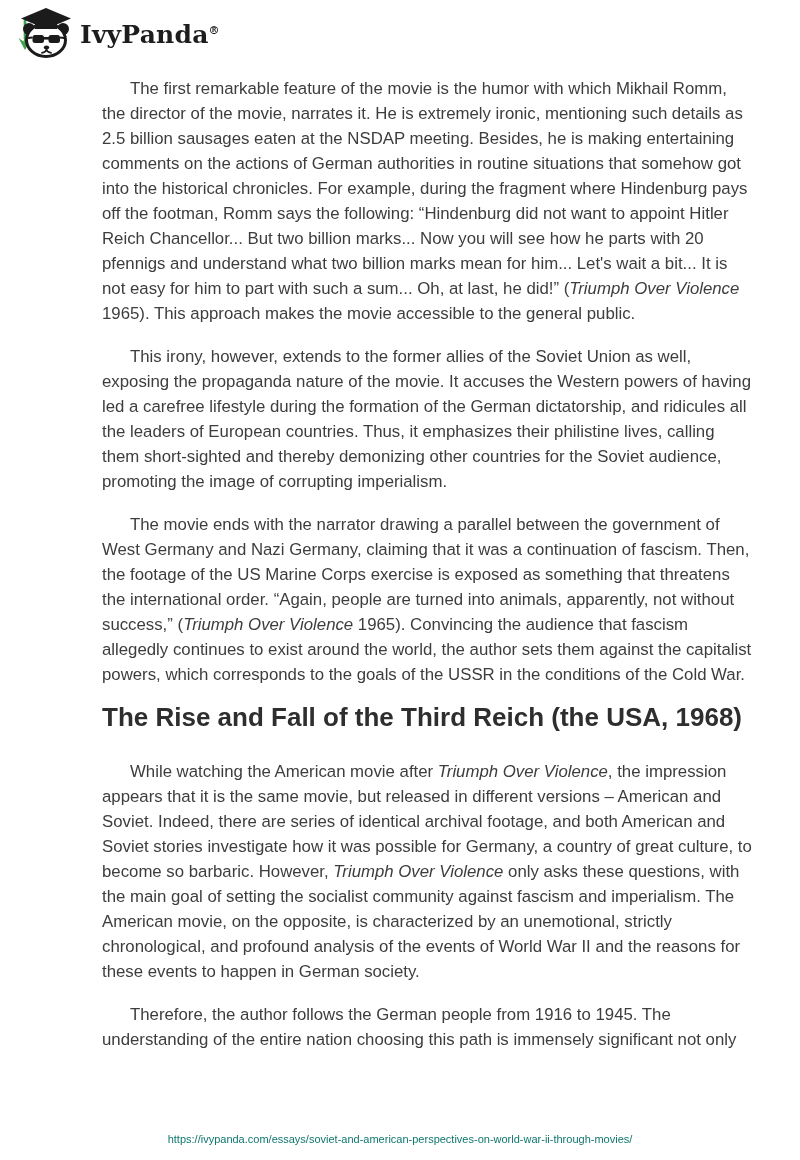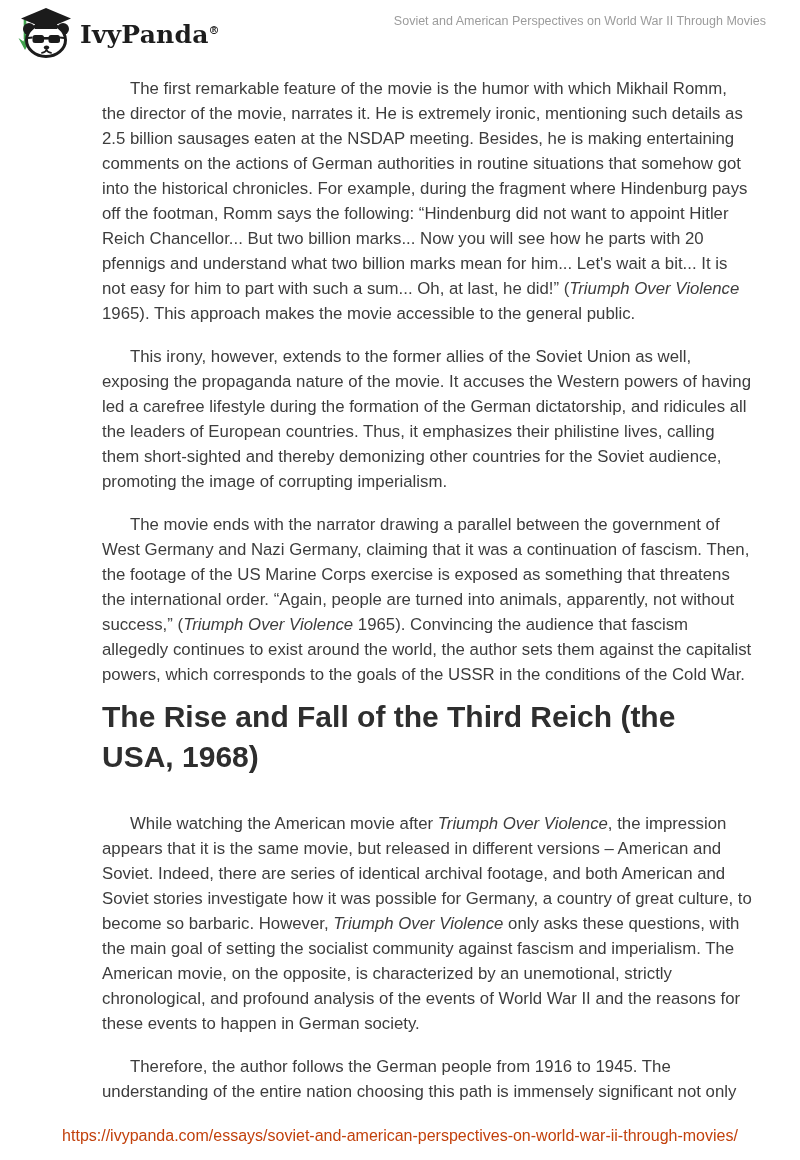--- a/index.html
+++ b/index.html
@@ -56,39 +56,39 @@
     font-size: 16.8px;
     line-height: 25px;
     color: #3d3d3d;
   }
   .content p {
     margin: 0 0 18px 0;
     text-indent: 28px;
     text-align: left;
   }
   .content h2 {
-    font-size: 30px;
+    font-size: 26px;
     line-height: 40px;
     font-weight: 700;
     color: #2e2e2e;
-    margin: -8px 0 34px 0;
+    margin: -8px 0 22px 0;
     text-indent: 0;
   }
   .em { font-style: italic; }
   
   .page-footer {
     position: absolute;
     bottom: 15px;
     left: 0;
     width: 100%;
     text-align: center;
   }
   .source-url {
-    font-size: 16px;
-    color: #c2410c;
+    font-size: 11px;
+    color: #0f766e;
     white-space: nowrap;
   }
 </style>
 </head>
 <body>
 
 <header class="page-header">
   <div class="brand-lockup">
     <span>
       <svg width="56" height="50" viewBox="0 0 56 50" aria-hidden="true">
@@ -112,21 +112,20 @@
         <line x1="13" y1="30" x2="17.5" y2="29.5" stroke="#1b1b1b" stroke-width="2"></line>
         <line x2="49" y2="30" x1="45" y1="29.5" stroke="#1b1b1b" stroke-width="2"></line>
 
         <ellipse cx="31.5" cy="39.5" rx="2.7" ry="2" fill="#1b1b1b"></ellipse>
 
         <path d="M31.5 41.5 q-1 3.2 -4.6 3.4 M31.5 41.5 q1 3.2 4.6 3.4" stroke="#1b1b1b" stroke-width="1.6" fill="none" stroke-linecap="round"></path>
       </svg>
     </span>
     <span class="brand-name"><span>IvyPanda</span><sup>®</sup></span>
   </div>
-  <div class="doc-title">Soviet and American Perspectives on World War II Through Movies</div>
 </header>
 
 <main class="content" id="article">
     <p><span>The first remarkable feature of the movie is the humor with which Mikhail Romm, the director of the movie, narrates it. He is extremely ironic, mentioning such details as 2.5 billion sausages eaten at the NSDAP meeting. Besides, he is making entertaining comments on the actions of German authorities in routine situations that somehow got into the historical chronicles. For example, during the fragment where Hindenburg pays off the footman, Romm says the following: “Hindenburg did not want to appoint Hitler Reich Chancellor... But two billion marks... Now you will see how he parts with 20 pfennigs and understand what two billion marks mean for him... Let's wait a bit... It is not easy for him to part with such a sum... Oh, at last, he did!” (</span><span class="em">Triumph Over Violence</span><span> 1965). This approach makes the movie accessible to the general public.</span></p>
     <p><span>This irony, however, extends to the former allies of the Soviet Union as well, exposing the propaganda nature of the movie. It accuses the Western powers of having led a carefree lifestyle during the formation of the German dictatorship, and ridicules all the leaders of European countries. Thus, it emphasizes their philistine lives, calling them short-sighted and thereby demonizing other countries for the Soviet audience, promoting the image of corrupting imperialism.</span></p>
     <p><span>The movie ends with the narrator drawing a parallel between the government of West Germany and Nazi Germany, claiming that it was a continuation of fascism. Then, the footage of the US Marine Corps exercise is exposed as something that threatens the international order. “Again, people are turned into animals, apparently, not without success,” (</span><span class="em">Triumph Over Violence</span><span> 1965). Convincing the audience that fascism allegedly continues to exist around the world, the author sets them against the capitalist powers, which corresponds to the goals of the USSR in the conditions of the Cold War.</span></p>
     <h2>The Rise and Fall of the Third Reich (the USA, 1968)</h2>
     <p><span>While watching the American movie after </span><span class="em">Triumph Over Violence</span><span>, the impression appears that it is the same movie, but released in different versions – American and Soviet. Indeed, there are series of identical archival footage, and both American and Soviet stories investigate how it was possible for Germany, a country of great culture, to become so barbaric. However, </span><span class="em">Triumph Over Violence</span><span> only asks these questions, with the main goal of setting the socialist community against fascism and imperialism. The American movie, on the opposite, is characterized by an unemotional, strictly chronological, and profound analysis of the events of World War II and the reasons for these events to happen in German society.</span></p>
     <p><span>Therefore, the author follows the German people from 1916 to 1945. The understanding of the entire nation choosing this path is immensely significant not only</span></p>
   </main>

